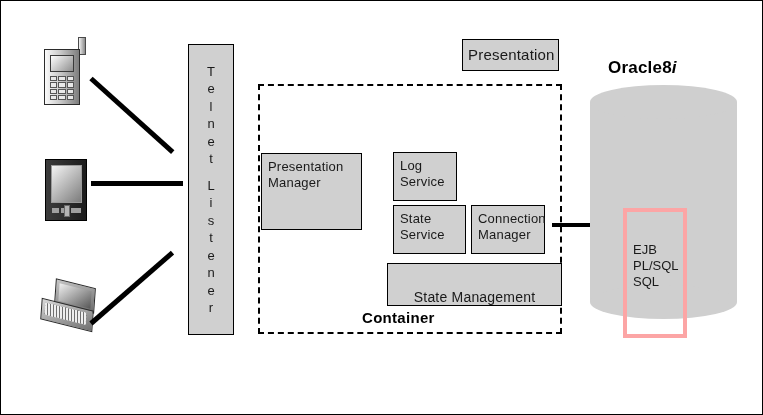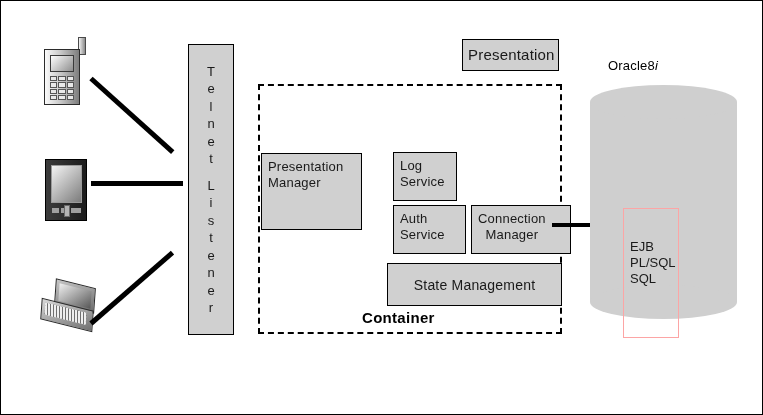--- a/index.html
+++ b/index.html
@@ -34,21 +34,21 @@
     letter-spacing: 0.2px;
   }
   .gbox .txt {
     position: absolute;
     left: 6px;
     top: 5px;
     white-space: pre-line;
   }
   .gbox.center-txt {
     display: flex;
-    align-items: center;
+    align-items: flex-end;
     justify-content: center;
     text-align: center;
   }
 
   
   #telnet-listener {
     left: 187px;
     top: 43px;
     width: 46px;
     height: 291px;
@@ -103,29 +103,29 @@
   }
   #application-box .txt {
     left: 5px;
     top: 7px;
   }
 
   
   #presentation-manager { left: 260px; top: 152px; width: 101px; height: 77px; }
   #log-service          { left: 392px; top: 151px; width: 64px;  height: 49px; }
   #auth-service         { left: 392px; top: 204px; width: 73px;  height: 49px; }
-  #connection-manager   { left: 470px; top: 204px; width: 100px;  height: 49px; text-align: center; }
+  #connection-manager   { left: 470px; top: 204px; width: 74px;  height: 49px; }
   #state-management     { left: 386px; top: 262px; width: 175px; height: 43px; font-size: 14px; }
 
   
   #oracle-label {
     left: 607px;
     top: 57px;
-    font-size: 13px;
-    font-weight: normal;
+    font-size: 17px;
+    font-weight: bold;
     color: #000000;
     letter-spacing: 0.2px;
   }
   #oracle-label .ital { font-style: italic; }
   #db-cylinder {
     left: 589px;
     top: 84px;
     width: 147px;
     height: 234px;
   }
@@ -152,23 +152,23 @@
     top: 200px;
     width: 147px;
     height: 34px;
     background: #cfcfcf;
     border-radius: 50%;
   }
   #db-inner-box {
     position: absolute;
     left: 33px;
     top: 123px;
-    width: 56px;
+    width: 64px;
     height: 130px;
-    border: 1px solid #fca5a5;
+    border: 4px solid #fca5a5;
     box-sizing: border-box;
     background: transparent;
     z-index: 3;
   }
   #db-inner-box .txt {
     position: absolute;
     left: 6px;
     top: 30px;
     font-size: 13px;
     line-height: 16px;
@@ -339,21 +339,21 @@
     <span class="txt">Presentation
 Manager</span>
   </div>
 
   <div class="gbox" id="log-service">
     <span class="txt">Log
 Service</span>
   </div>
 
   <div class="gbox" id="auth-service">
-    <span class="txt">Auth
+    <span class="txt">State
 Service</span>
   </div>
 
   <div class="gbox" id="connection-manager">
     <span class="txt">Connection
 Manager</span>
   </div>
 
   <div class="gbox center-txt" id="state-management">
     <span>State Management</span>

